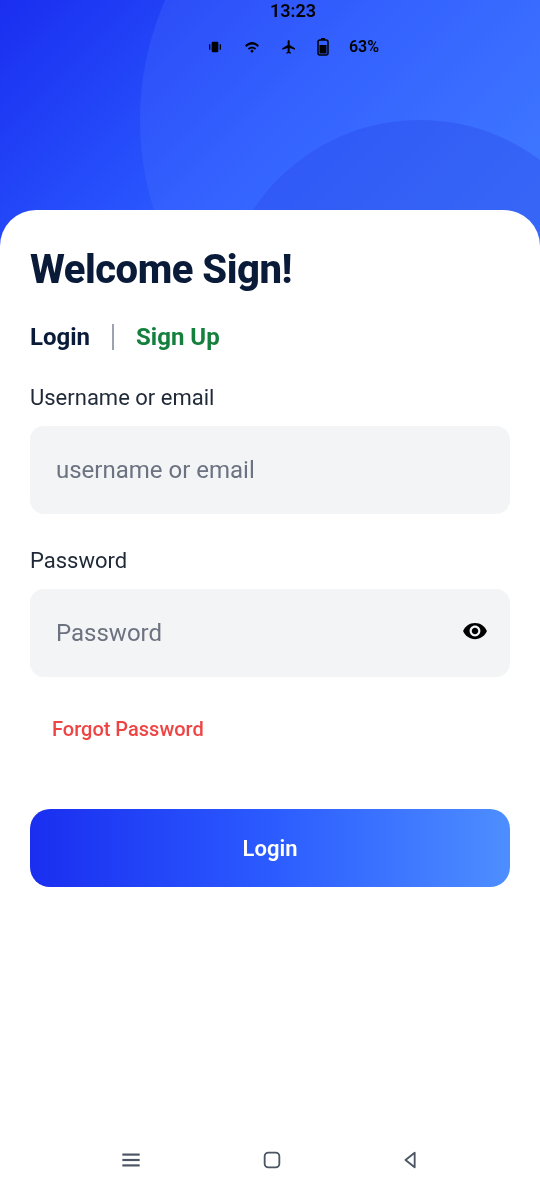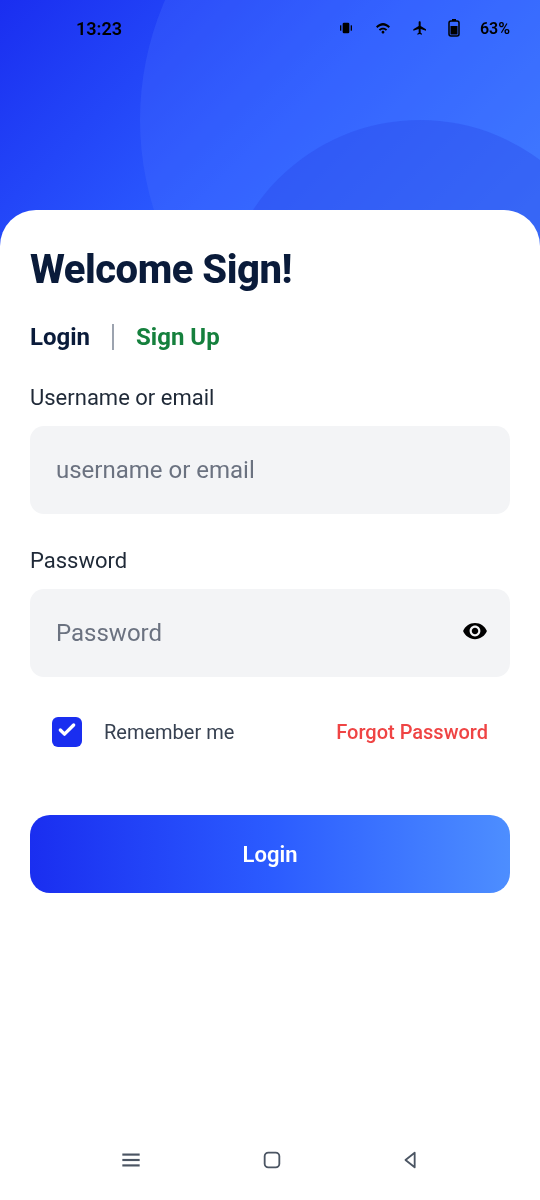--- a/index.html
+++ b/index.html
@@ -34,20 +34,21 @@
     top: 0; left: 0; right: 0;
     height: 56px;
     display: flex;
     justify-content: space-between;
     align-items: center;
     padding: 0 30px 0 76px;
     z-index: 10;
     color: #000;
     font-weight: 600;
     font-size: 18px;
+    flex-direction: column;
   }
   .status-right { display: flex; align-items: center; gap: 20px; font-size: 16px; }
   .status-right svg { display: block; }
   
   .card {
     position: absolute;
     top: 210px; left: 0; right: 0; bottom: 0;
     background: #fff;
     border-radius: 36px 36px 0 0;
     padding: 36px 30px 0 30px;
@@ -171,30 +172,20 @@
     <span class="eye-btn">
       <span>
         <svg width="26" height="26" viewBox="0 0 24 24" fill="#000">
             <path d="M12 4.5C7 4.5 2.73 7.61 1 12c1.73 4.39 6 7.5 11 7.5s9.27-3.11 11-7.5c-1.73-4.39-6-7.5-11-7.5zM12 17c-2.76 0-5-2.24-5-5s2.24-5 5-5 5 2.24 5 5-2.24 5-5 5zm0-8c-1.66 0-3 1.34-3 3s1.34 3 3 3 3-1.34 3-3-1.34-3-3-3z"></path>
           </svg>
       </span>
     </span>
   </div>
   
   <div class="row-options">
-    <div class="remember">
-      <div class="checkbox">
-        <span>
-          <svg width="20" height="20" viewBox="0 0 24 24" fill="none" stroke="#fff" stroke-width="4" stroke-linecap="round" stroke-linejoin="round">
-              <polyline points="20 6 9 17 4 12"></polyline>
-            </svg>
-        </span>
-      </div>
-      <span class="remember-label">Remember me</span>
-    </div>
     <span class="forgot">Forgot Password</span>
   </div>
   
   <button class="login-btn">Login</button>
 </div>
 
 <div class="nav-bar">
   <span class="nav-btn">
     <span>
       <svg width="26" height="26" viewBox="0 0 24 24" fill="none" stroke="#4b5563" stroke-width="2">

